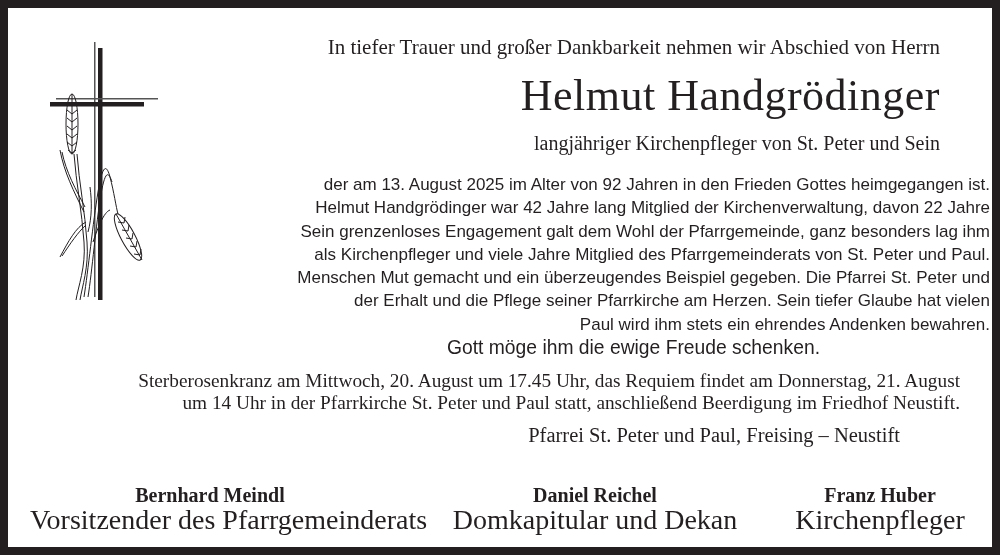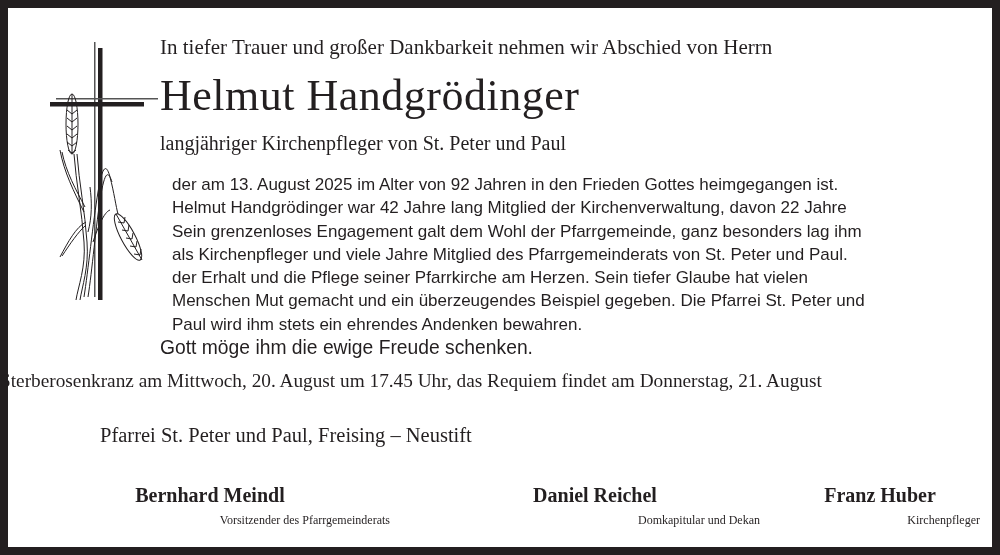--- a/index.html
+++ b/index.html
@@ -27,21 +27,21 @@
       position: absolute;
       left: 48px;
       top: 42px;
       width: 110px;
       height: 260px;
     }
     .abs {
       position: absolute;
       left: 0;
       width: 1000px;
-      text-align: left;
+      text-align: right;
       white-space: nowrap;
     }
     .intro {
       top: 35px;
       left: 160px;
       width: 780px;
       font-family: "Liberation Serif", serif;
       font-size: 21px;
     }
     .name {
@@ -97,23 +97,22 @@
       white-space: nowrap;
       font-family: "Liberation Serif", serif;
       margin-top: 8px;
     }
     .signer .sname {
       font-weight: bold;
       font-size: 20px;
       line-height: 24px;
     }
     .signer .stitle {
-      font-size: 12px;
+      font-size: 28px;
       line-height: 26px;
-      text-align: right;
     }
     .signer-1 { left: 30px; width: 360px; }
     .signer-2 { left: 430px; width: 330px; }
     .signer-3 { left: 780px; width: 200px; }
   </style>
 </head>
 <body>
 
 <div class="card"></div>
 
@@ -143,36 +142,37 @@
     <path d="M45 200 C50 185, 56 170, 62 168"></path>
 
     <ellipse cx="80" cy="195" rx="7" ry="26" transform="rotate(-28 80 195)"></ellipse>
     <path d="M68 172 L94 218"></path>
     <path d="M70 180 l6 1 l1 -6 M74 188 l6 1 l1 -6 M78 196 l6 1 l1 -6 M82 204 l6 1 l1 -6 M86 212 l6 1 l1 -6"></path>
   </g>
 </svg>
 
 <div class="abs intro">In tiefer Trauer und großer Dankbarkeit nehmen wir Abschied von Herrn</div>
 <div class="abs name">Helmut Handgrödinger</div>
-<div class="abs role">langjähriger Kirchenpfleger von St. Peter und Paul</div>
+<div class="abs role">langjähriger Kirchenpfleger von St. Peter und Sein</div>
 
 <div class="abs body-text">
   <div>der am 13. August 2025 im Alter von 92 Jahren in den Frieden Gottes heimgegangen ist.</div>
   <div>Helmut Handgrödinger war 42 Jahre lang Mitglied der Kirchenverwaltung, davon 22 Jahre</div>
   <div>Sein grenzenloses Engagement galt dem Wohl der Pfarrgemeinde, ganz besonders lag ihm</div>
   <div>als Kirchenpfleger und viele Jahre Mitglied des Pfarrgemeinderats von St. Peter und Paul.</div>
+  <div>Menschen Mut gemacht und ein überzeugendes Beispiel gegeben. Die Pfarrei St. Peter und</div>
   <div>der Erhalt und die Pflege seiner Pfarrkirche am Herzen. Sein tiefer Glaube hat vielen</div>
-  <div>Menschen Mut gemacht und ein überzeugendes Beispiel gegeben. Die Pfarrei St. Peter und</div>
   <div>Paul wird ihm stets ein ehrendes Andenken bewahren.</div>
 </div>
 
 <div class="abs blessing">Gott möge ihm die ewige Freude schenken.</div>
 
 <div class="abs services">
   <div>Sterberosenkranz am Mittwoch, 20. August um 17.45 Uhr, das Requiem findet am Donnerstag, 21. August</div>
+  <div>um 14 Uhr in der Pfarrkirche St. Peter und Paul statt, anschließend Beerdigung im Friedhof Neustift.</div>
 </div>
 
 <div class="abs parish">Pfarrei St. Peter und Paul, Freising – Neustift</div>
 
 <div class="signer signer-1">
   <div class="sname">Bernhard Meindl</div>
   <div class="stitle">Vorsitzender des Pfarrgemeinderats</div>
 </div>
 <div class="signer signer-2">
   <div class="sname">Daniel Reichel</div>

